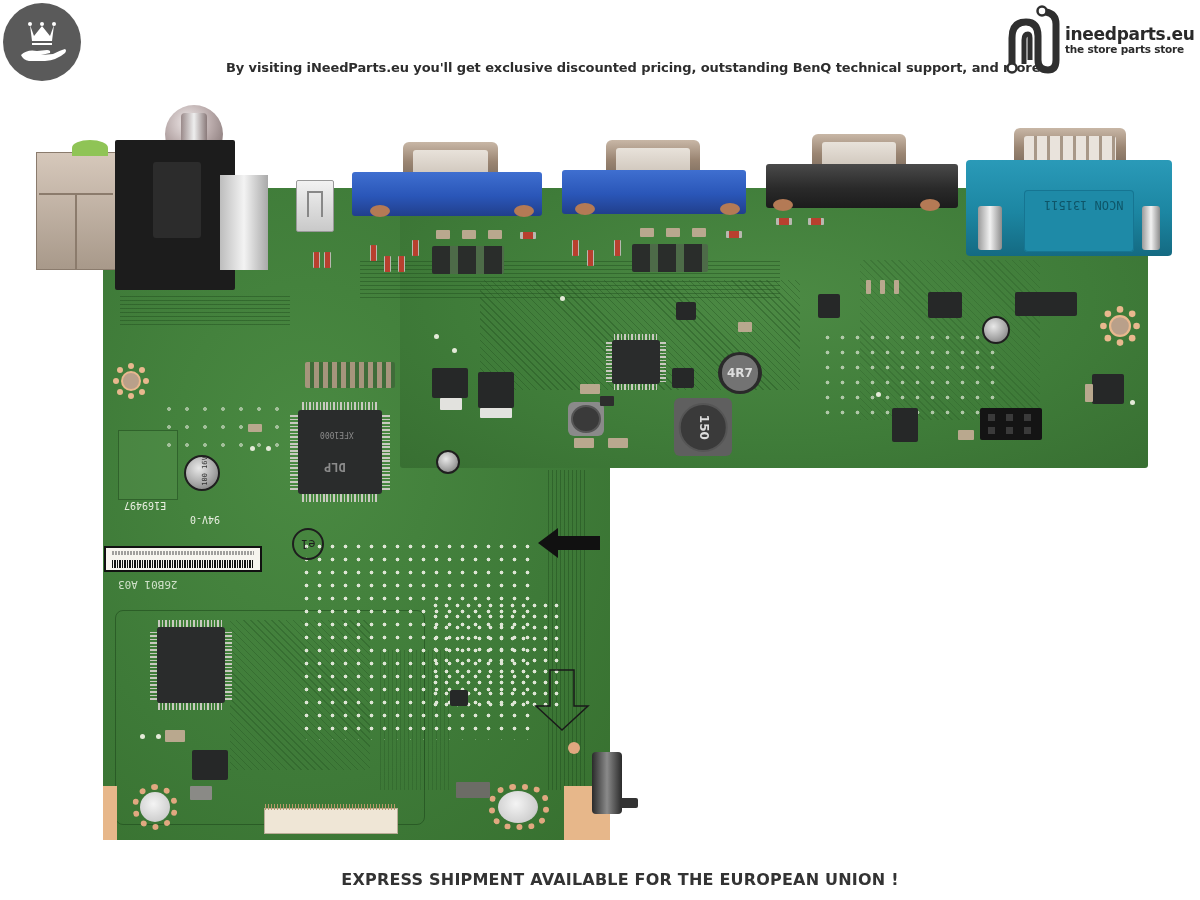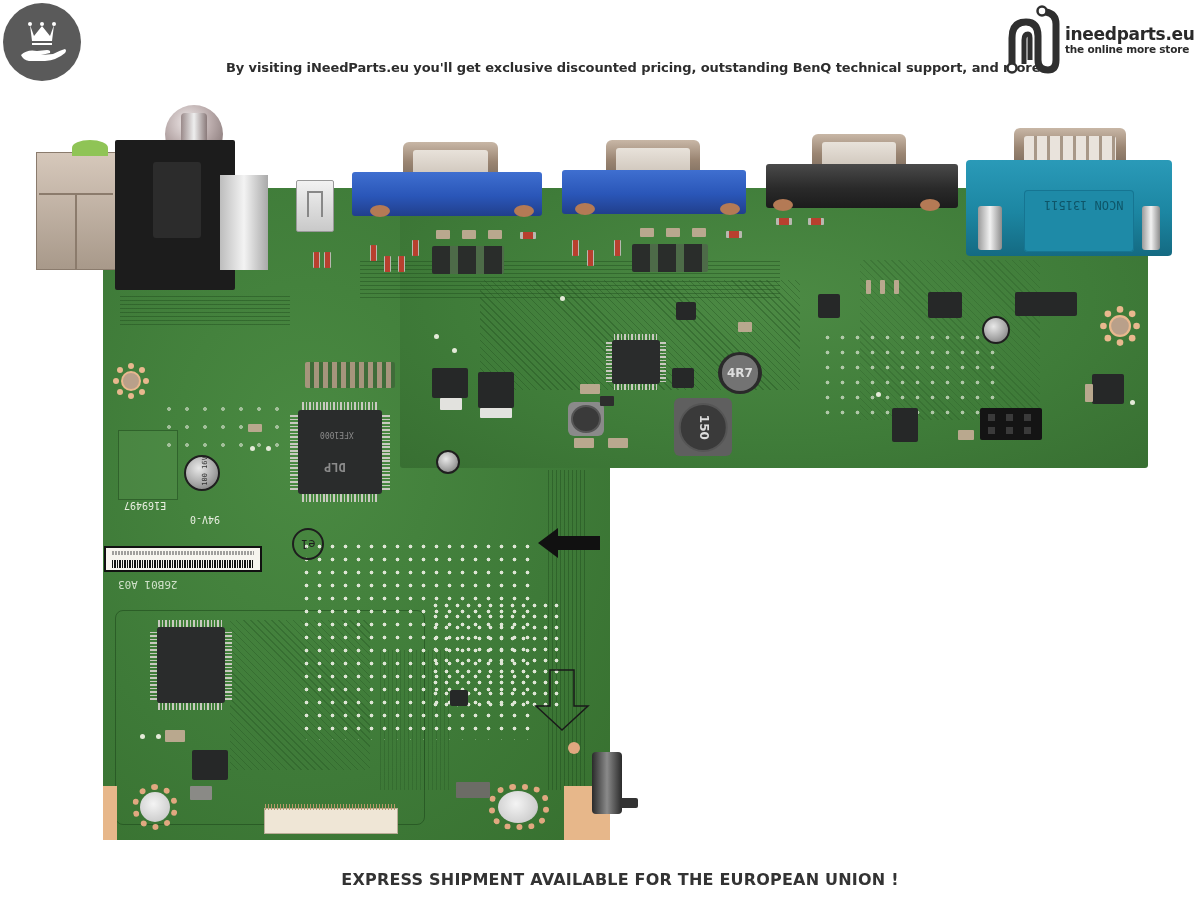--- a/index.html
+++ b/index.html
@@ -83,21 +83,21 @@
 <div class="tagline">By visiting iNeedParts.eu you'll get exclusive discounted pricing, outstanding BenQ technical support, and more</div>
 
 <div class="logo">
   <svg width="62" height="76" viewBox="0 0 62 76">
     <path d="M10 62 L10 36 Q10 20 24 20 Q36 20 36 34 L36 58 Q36 68 46 68 Q54 68 54 58 L54 22 Q54 12 44 10" fill="none" stroke="#2f2f2f" stroke-width="7" stroke-linecap="round"></path>
     <path d="M22 62 L22 38 Q22 32 26 32 Q28 32 28 36 L28 58" fill="none" stroke="#2f2f2f" stroke-width="5"></path>
     <circle cx="10" cy="66" r="4.5" fill="#fff" stroke="#2f2f2f" stroke-width="2.5"></circle>
     <circle cx="40" cy="9" r="4.5" fill="#fff" stroke="#2f2f2f" stroke-width="2.5"></circle>
   </svg>
   <div class="logo-name">ineedparts.eu</div>
-  <div class="logo-sub">the online more store</div>
+  <div class="logo-sub">the store parts store</div>
 </div>
 
 <div class="board">
 
   <div class="pcb pcb-main"></div>
   <div class="pcb pcb-right"></div>
 
   <div class="h-traces" style="left:360px;top:258px;width:420px;height:40px;"></div>
   <div class="d-traces" style="left:480px;top:280px;width:320px;height:110px;opacity:.8;"></div>
   <div class="v-traces" style="left:548px;top:470px;width:40px;height:320px;"></div>

